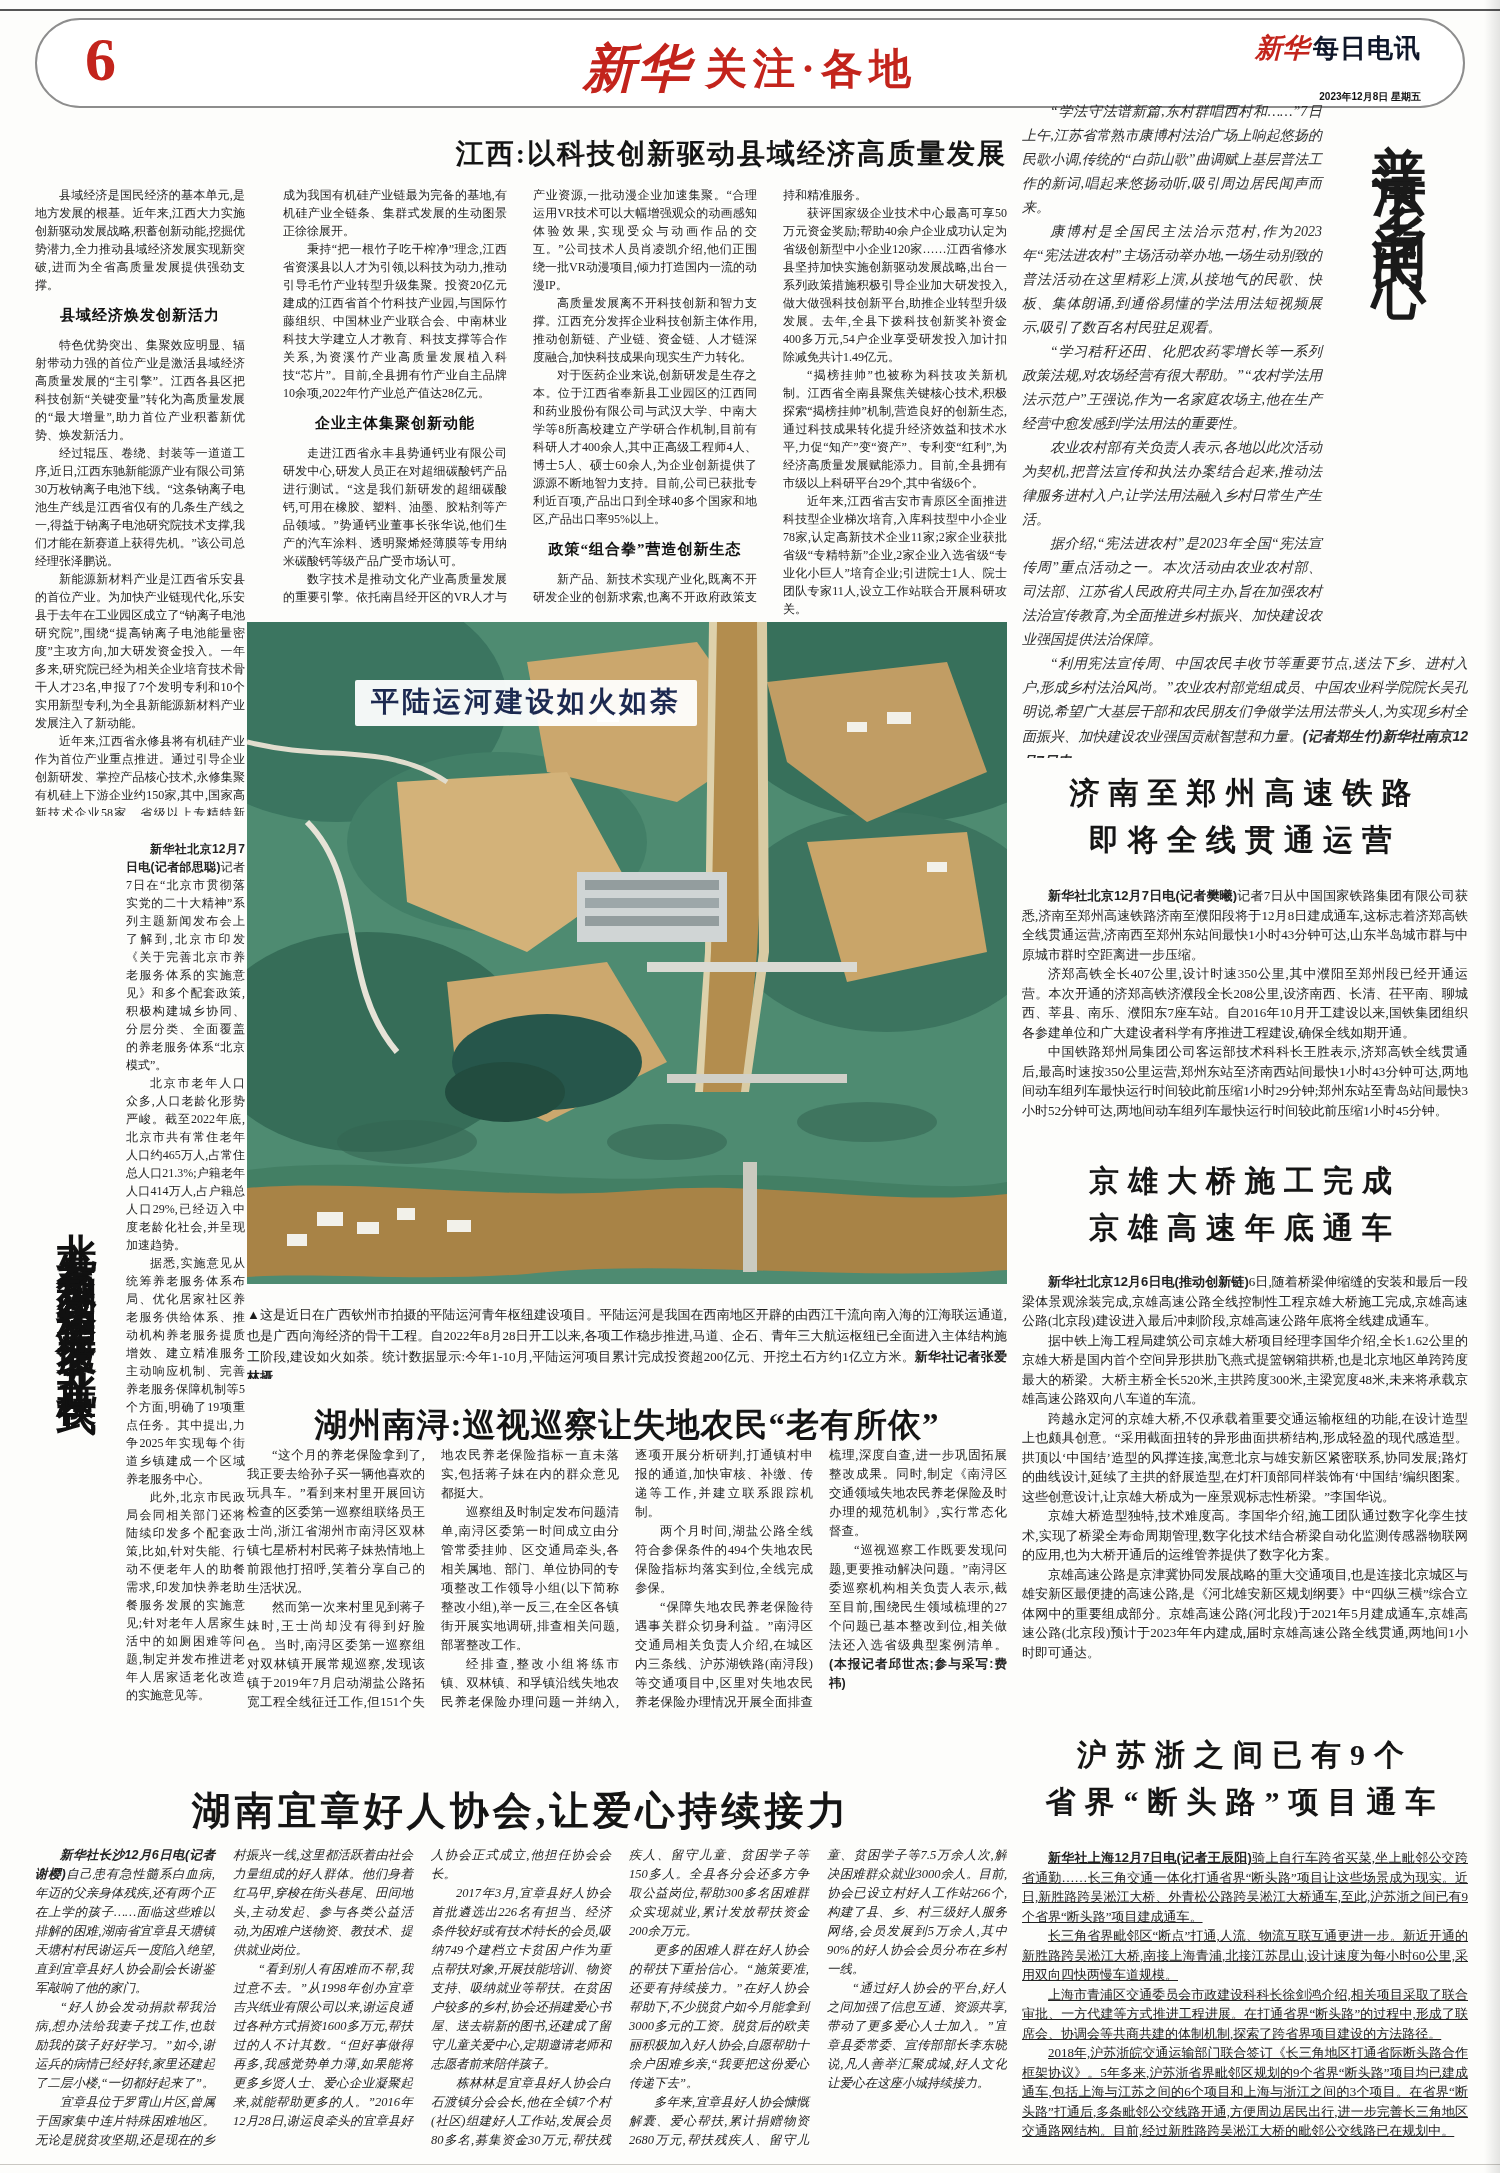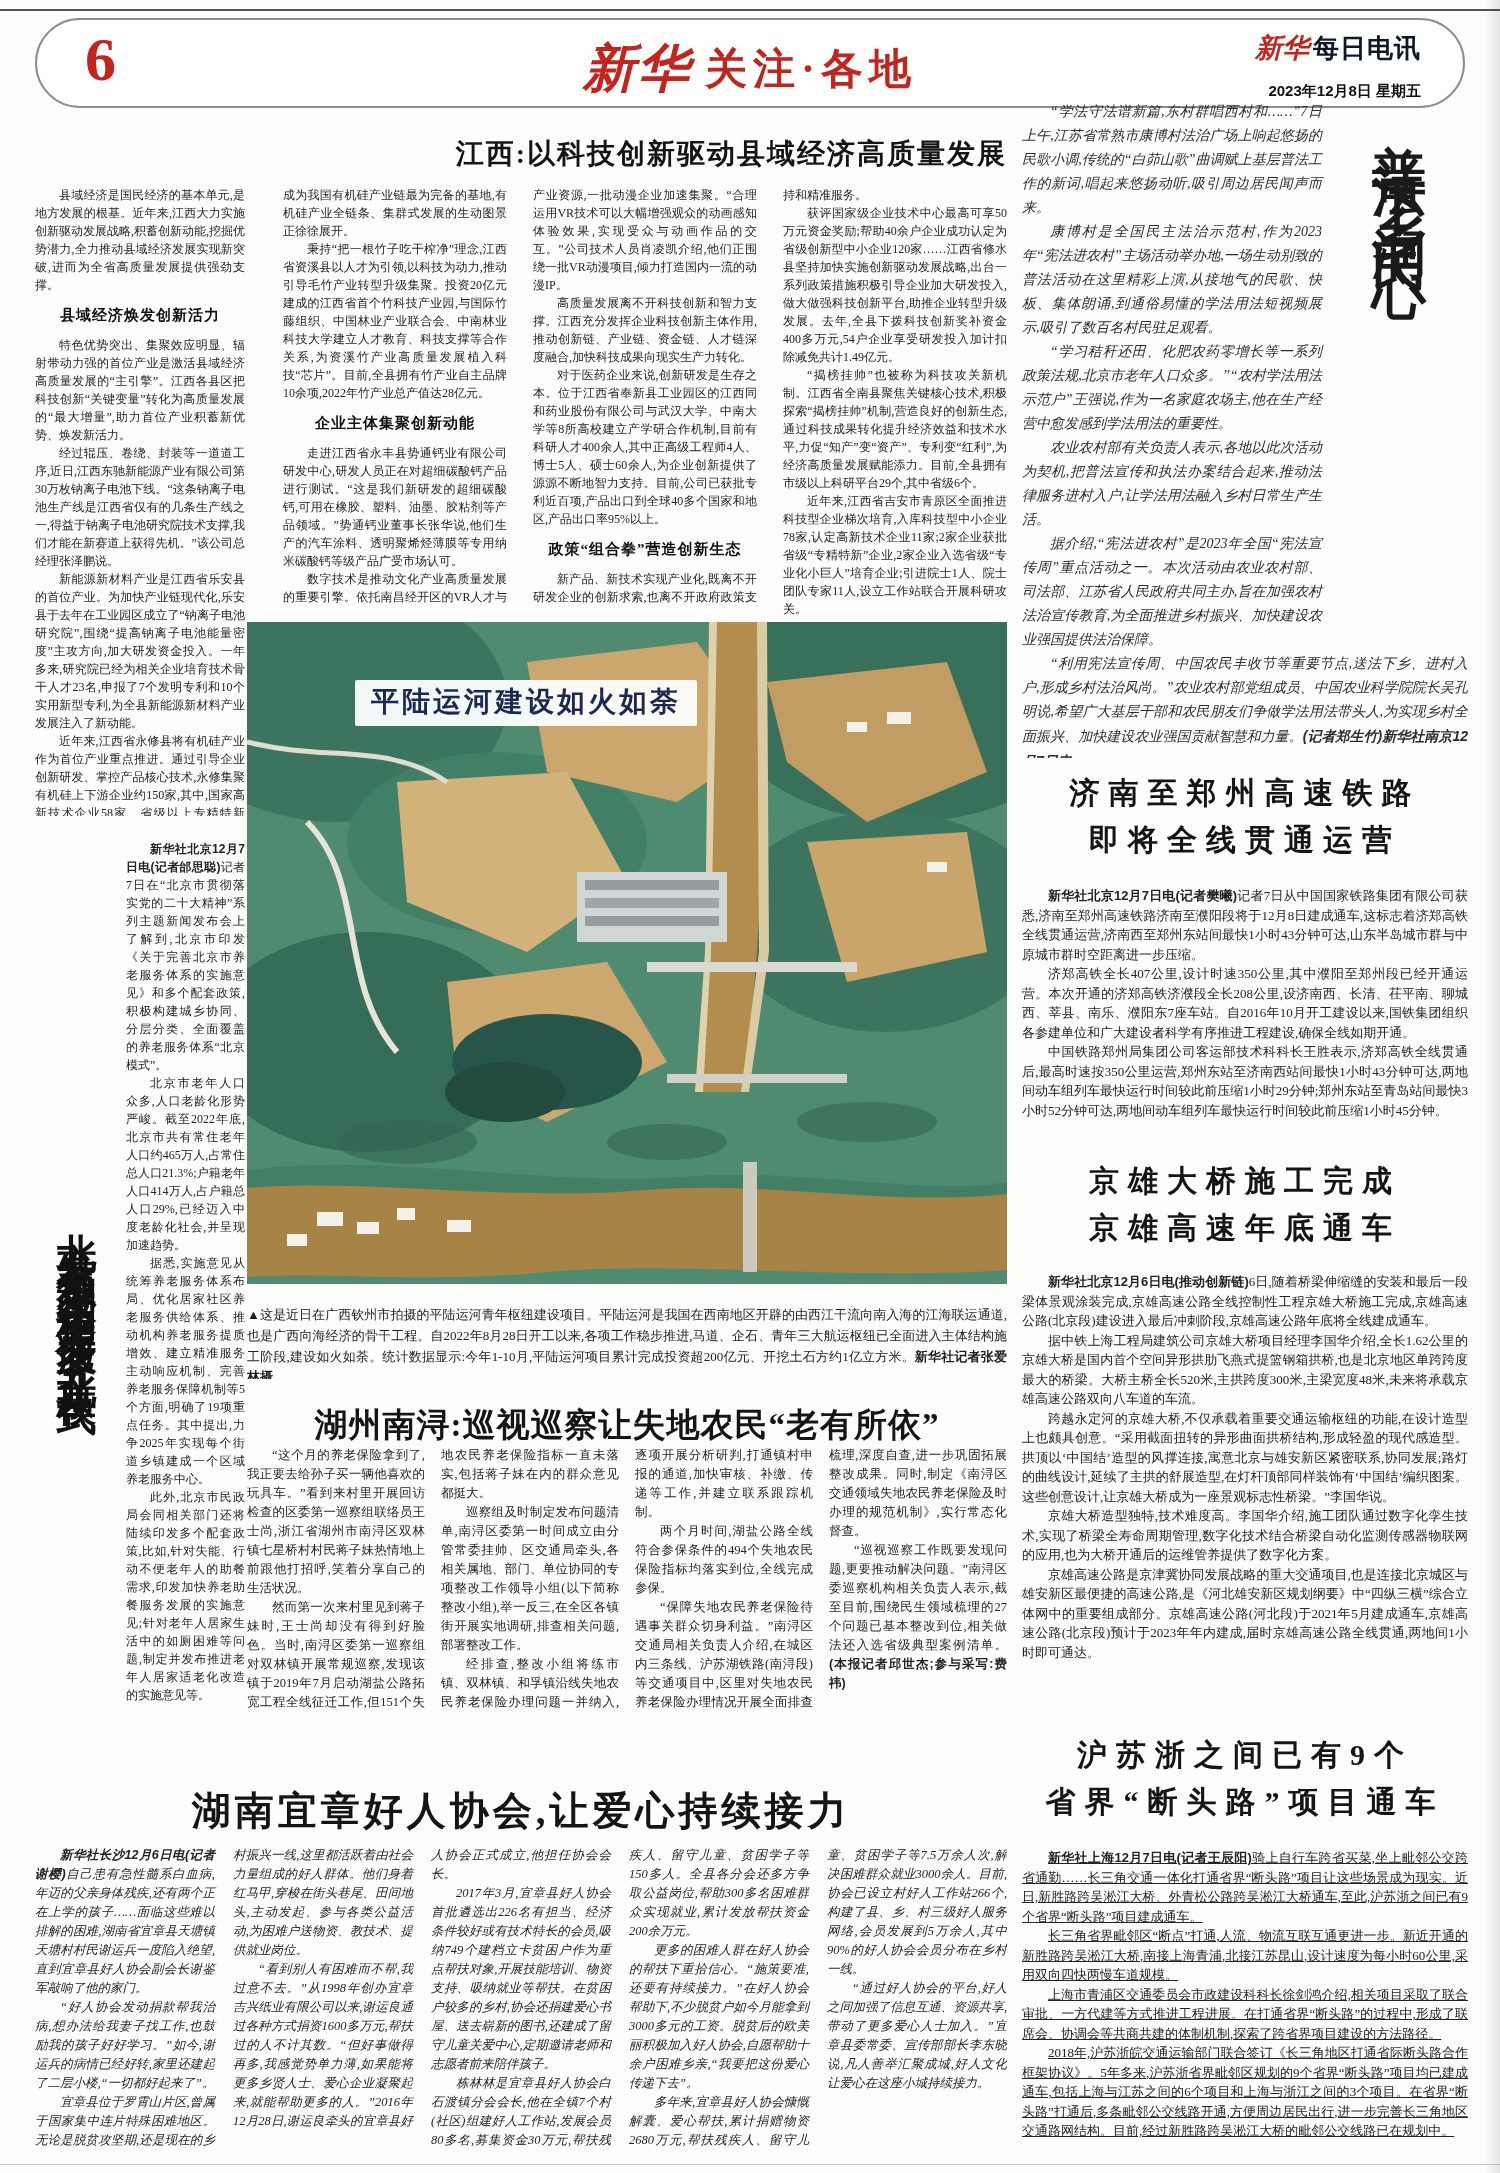--- a/index.html
+++ b/index.html
@@ -13,21 +13,21 @@
   
   .band{position:absolute;left:35px;top:18px;width:1426px;height:86px;border:2px solid #8d8d8d;
         border-radius:46px;background:#fff;}
   .page-num{position:absolute;left:48px;top:8px;font-size:62px;font-weight:700;color:#c3241c;line-height:1;}
   .mast-center{position:absolute;left:50%;top:14px;transform:translateX(-50%);white-space:nowrap;color:#c3241c;}
   .mast-script{font-size:52px;font-weight:700;font-style:italic;letter-spacing:2px;vertical-align:middle;}
   .mast-sec{font-size:42px;font-weight:900;letter-spacing:6px;vertical-align:middle;margin-left:10px;}
   .mast-right{position:absolute;right:42px;top:10px;text-align:right;}
   .paper-script{font-size:27px;font-weight:700;font-style:italic;color:#c3241c;}
   .paper-name{font-size:26px;font-weight:900;color:#0f172a;letter-spacing:1px;}
-  .mast-date{margin-top:16px;font-size:15px;font-weight:700;color:#111;font-family:"Liberation Sans",sans-serif;}
+  .mast-date{margin-top:24px;font-size:10px;font-weight:700;color:#111;font-family:"Liberation Sans",sans-serif;}
 
   
   .b-p,.b-p0,.b-lead,.b-ptail{margin:0;text-align:justify;text-indent:2em;}
   .b-p0{text-indent:0;}
   .b-h{margin:12px 0;text-align:center;font-family:Liberation Serif, serif;
        font-size:1.25em;font-weight:700;letter-spacing:1px;break-inside:avoid;color:#111;}
   .lead-b,.tail-b{font-family:"Liberation Sans","DejaVu Sans",sans-serif;font-weight:700;}
 
   
   .jx-headline{position:absolute;left:35px;top:116px;width:972px;text-align:right;
@@ -210,21 +210,21 @@
       <p class="b-p">“通过好人协会的平台,好人之间加强了信息互通、资源共享,带动了更多爱心人士加入。”宜章县委常委、宣传部部长李东晓说,凡人善举汇聚成城,好人文化让爱心在这座小城持续接力。</p>
     </div>
 
   <div class="pufa">
     <div class="pufa-vbox">
       <div class="pufa-vhead">普法下乡润民心</div>
     </div>
     <div>
         <p class="b-p">“学法守法谱新篇,东村群唱西村和……”7日上午,江苏省常熟市康博村法治广场上响起悠扬的民歌小调,传统的“白茆山歌”曲调赋上基层普法工作的新词,唱起来悠扬动听,吸引周边居民闻声而来。</p>
         <p class="b-p">康博村是全国民主法治示范村,作为2023年“宪法进农村”主场活动举办地,一场生动别致的普法活动在这里精彩上演,从接地气的民歌、快板、集体朗诵,到通俗易懂的学法用法短视频展示,吸引了数百名村民驻足观看。</p>
-        <p class="b-p">“学习秸秆还田、化肥农药零增长等一系列政策法规,北京市老年人口众多。”“农村学法用法示范户”王强说,作为一名家庭农场主,他在生产经营中愈发感到学法用法的重要性。</p>
+        <p class="b-p">“学习秸秆还田、化肥农药零增长等一系列政策法规,对农场经营有很大帮助。”“农村学法用法示范户”王强说,作为一名家庭农场主,他在生产经营中愈发感到学法用法的重要性。</p>
         <p class="b-p">农业农村部有关负责人表示,各地以此次活动为契机,把普法宣传和执法办案结合起来,推动法律服务进村入户,让学法用法融入乡村日常生产生活。</p>
         <p class="b-p">据介绍,“宪法进农村”是2023年全国“宪法宣传周”重点活动之一。本次活动由农业农村部、司法部、江苏省人民政府共同主办,旨在加强农村法治宣传教育,为全面推进乡村振兴、加快建设农业强国提供法治保障。</p>
         <p class="b-ptail">“利用宪法宣传周、中国农民丰收节等重要节点,送法下乡、进村入户,形成乡村法治风尚。”农业农村部党组成员、中国农业科学院院长吴孔明说,希望广大基层干部和农民朋友们争做学法用法带头人,为实现乡村全面振兴、加快建设农业强国贡献智慧和力量。<b class="tail-b">(记者郑生竹)新华社南京12月7日电</b></p>
       </div>
   </div>
 
   <div class="rr-hl" id="jinan-hl">
     <div class="l">济南至郑州高速铁路</div>
     <div class="l">即将全线贯通运营</div>
   </div>

